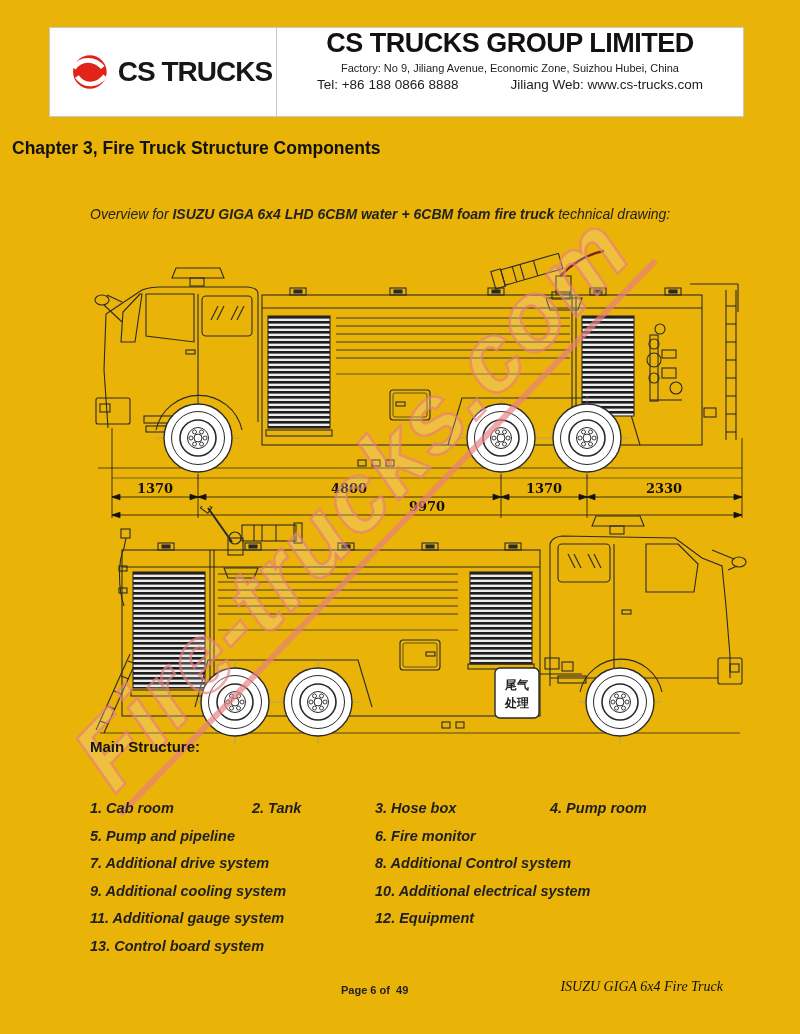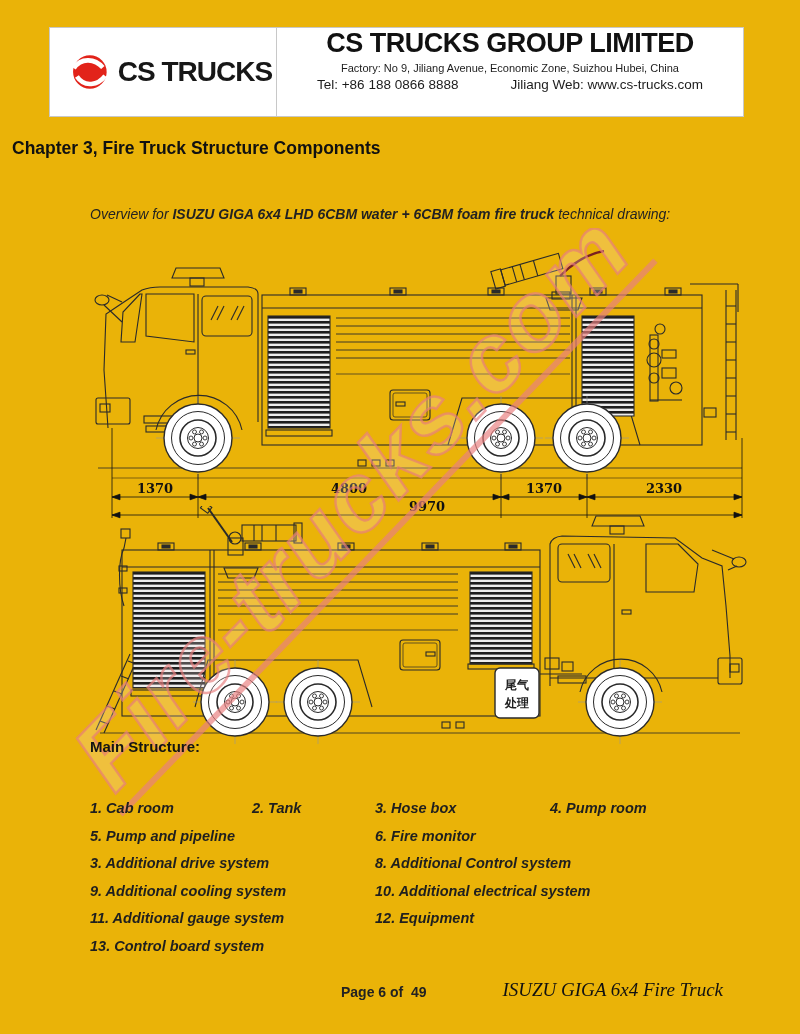--- a/index.html
+++ b/index.html
@@ -28,22 +28,22 @@
   #truck1{top:250px;}
   #truck2{top:506px;}
   .watermark-svg{position:absolute;left:40px;top:228px;width:720px;height:600px;z-index:2;pointer-events:none;}
   
   .structure{position:absolute;left:90px;top:738px;width:660px;z-index:10;}
   .structure-heading{font-size:15px;font-weight:bold;color:#141414;}
   .structure-rows{margin-top:45px;font-style:italic;}
   .s-row{display:flex;height:27.5px;align-items:flex-start;font-size:14.5px;font-weight:bold;color:#1f1f1f;}
   .c-a{width:162px;} .c-b{width:123px;} .c-c{width:175px;} .c-wide{width:285px;}
   
-  .footer-page{position:absolute;left:341px;top:984px;font-size:14px;font-weight:bold;color:#222;white-space:pre;z-index:10;}
-  .footer-doc{position:absolute;right:77px;top:979px;font-size:19px;font-style:italic;font-family:"Liberation Serif","DejaVu Serif",serif;color:#111;z-index:10;}
+  .footer-page{position:absolute;left:341px;top:984px;font-size:11px;font-weight:bold;color:#222;white-space:pre;z-index:10;}
+  .footer-doc{position:absolute;right:77px;top:979px;font-size:14px;font-style:italic;font-family:"Liberation Serif","DejaVu Serif",serif;color:#111;z-index:10;}
   svg text.dim{font-family:"DejaVu Serif","Liberation Serif",serif;font-size:13px;font-weight:600;fill:#111;}
   svg text.cjk{font-family:"DejaVu Sans",sans-serif;font-size:12px;font-weight:bold;fill:#222;}
 </style>
 </head>
 <body>
 
 <div class="page">
 
   <div class="header">
     <div class="header-left">
@@ -381,21 +381,21 @@
         <span class="c-a">1. Cab room</span>
         <span class="c-b">2. Tank</span>
         <span class="c-c">3. Hose box</span>
         <span>4. Pump room</span>
       </div>
       <div class="s-row">
         <span class="c-wide">5. Pump and pipeline</span>
         <span>6. Fire monitor</span>
       </div>
       <div class="s-row">
-        <span class="c-wide">3. Additional drive system</span>
+        <span class="c-wide">7. Additional drive system</span>
         <span>8. Additional Control system</span>
       </div>
       <div class="s-row">
         <span class="c-wide">9. Additional cooling system</span>
         <span>10. Additional electrical system</span>
       </div>
       <div class="s-row">
         <span class="c-wide">11. Additional gauge system</span>
         <span>12. Equipment</span>
       </div>

